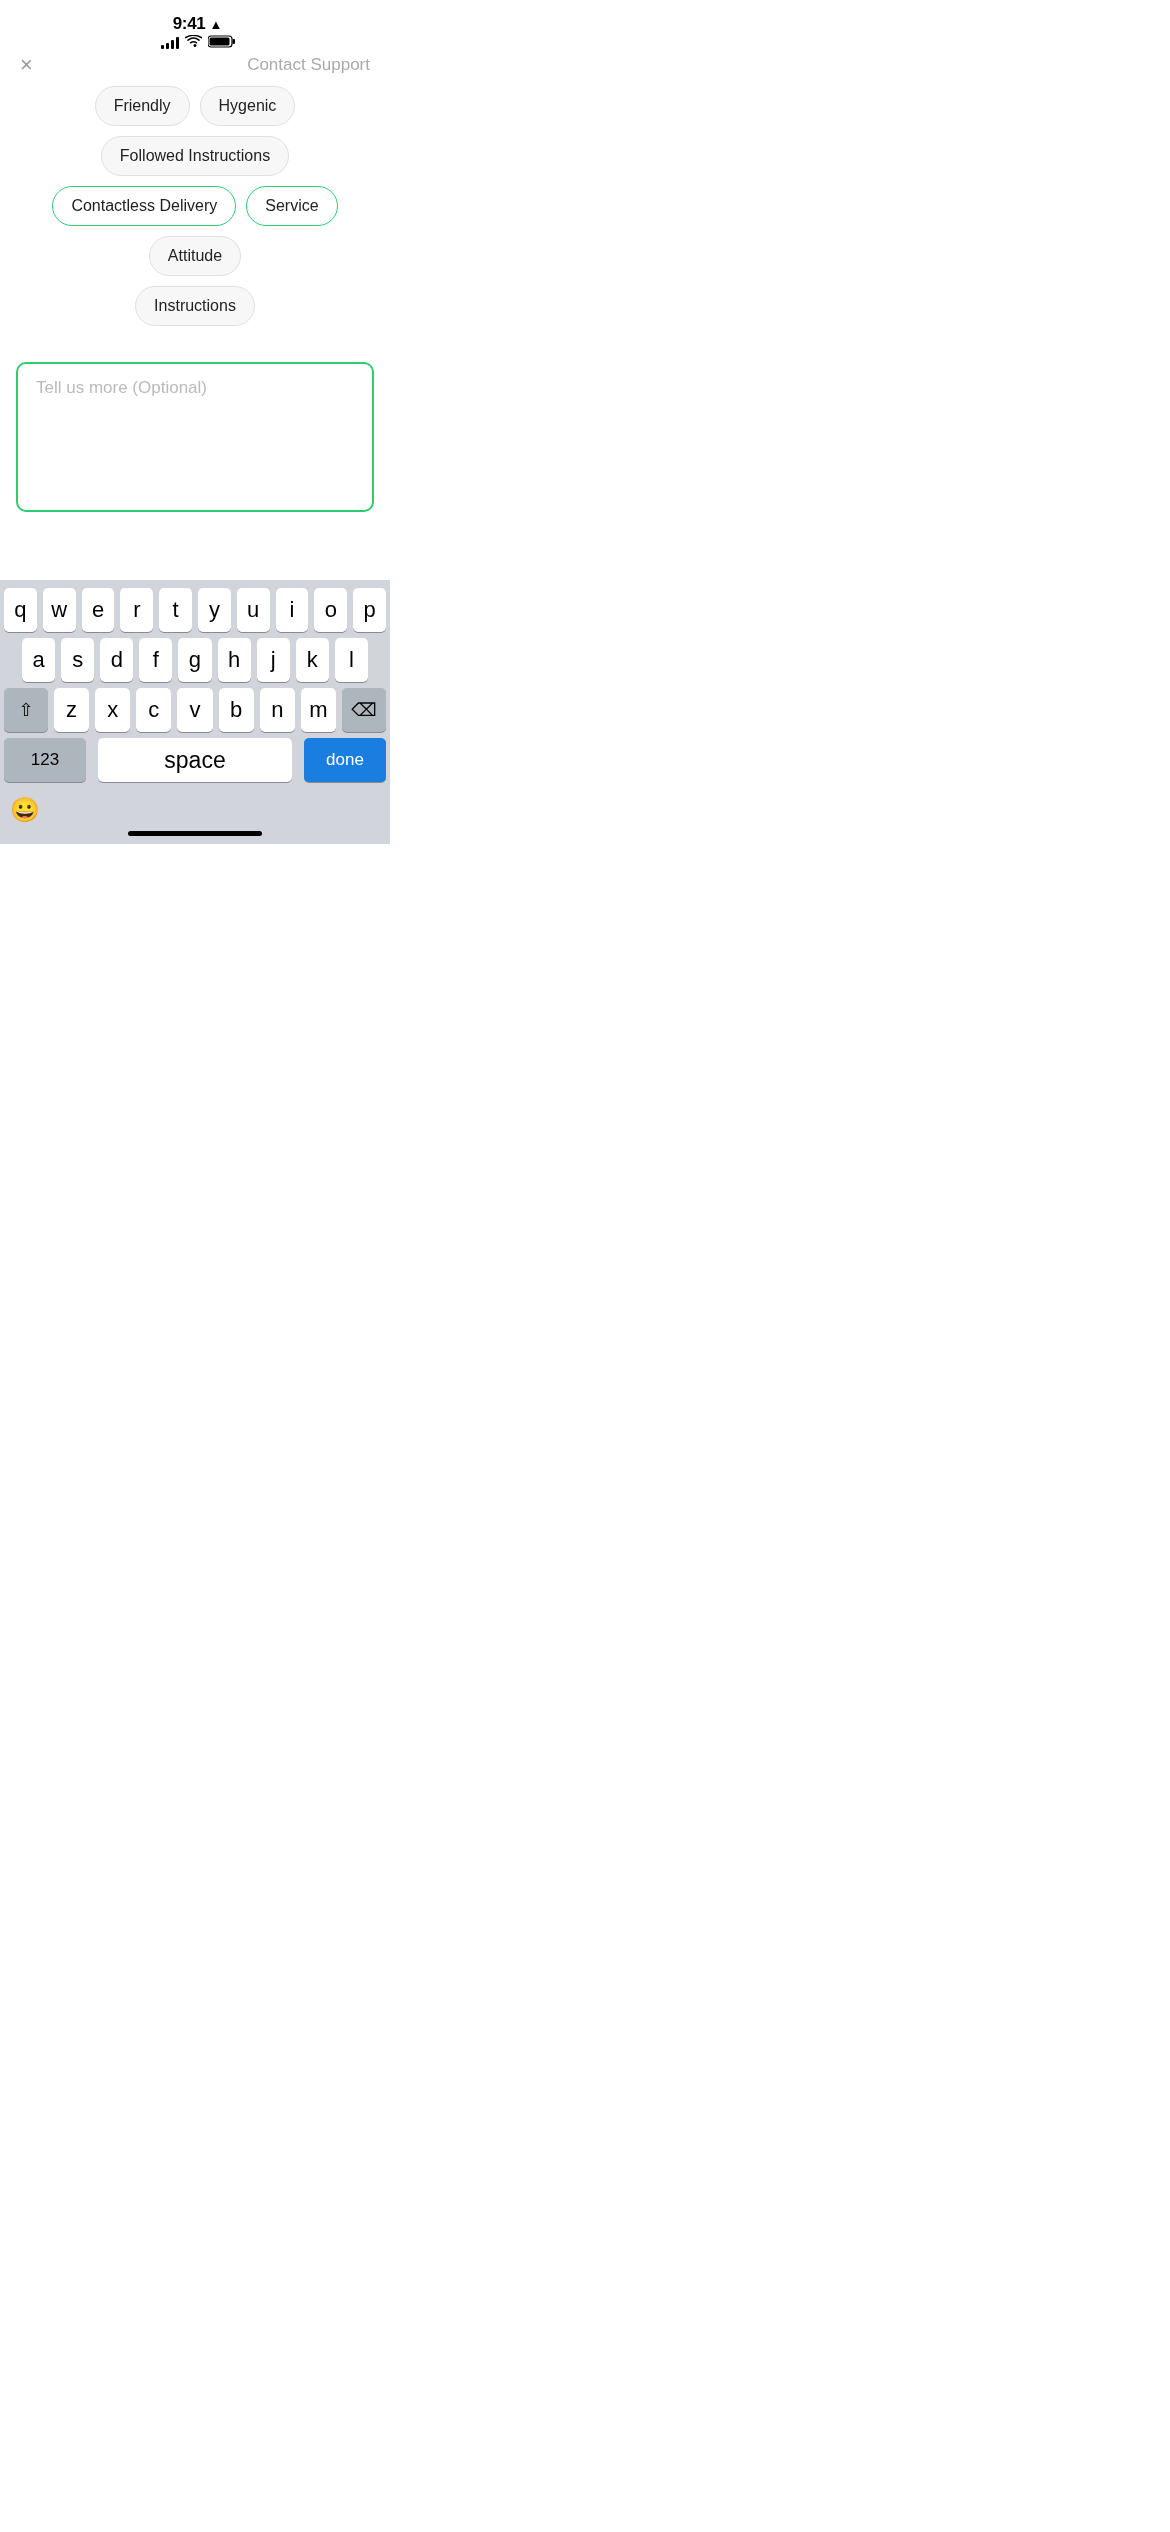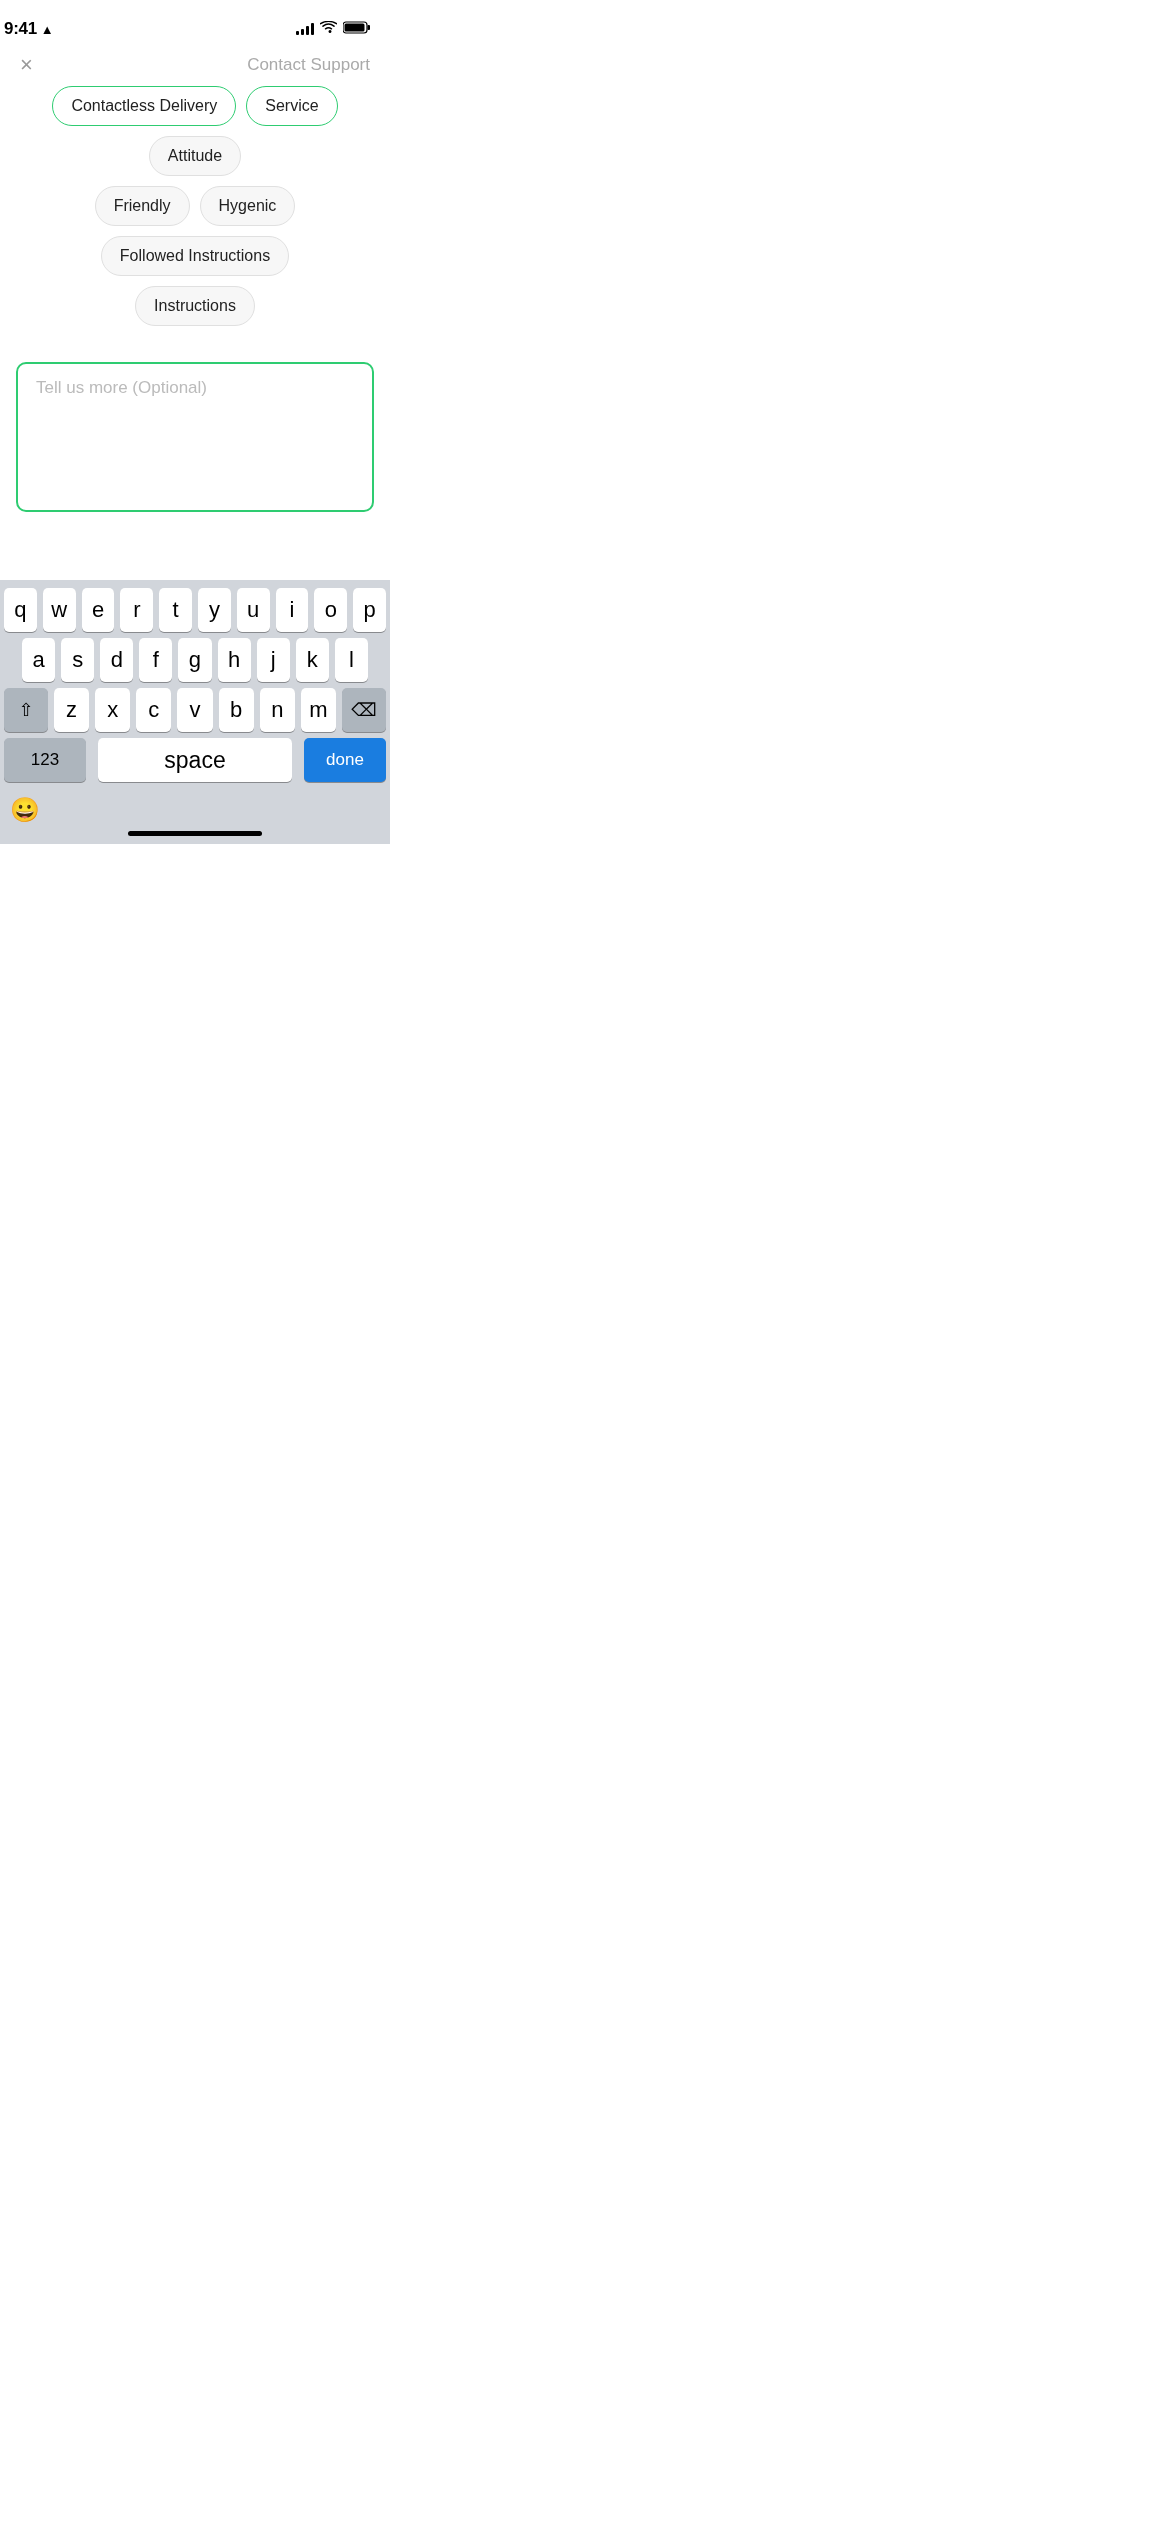--- a/index.html
+++ b/index.html
@@ -12,22 +12,23 @@
       font-family: -apple-system, 'SF Pro Text', 'Helvetica Neue', sans-serif;
       overflow: hidden;
       position: relative;
     }
 
     
     .status-bar {
       display: flex;
       justify-content: space-between;
       align-items: center;
-      padding: 14px 20px 0 4px;
+      padding: 14px 20px 0 25px;
       height: 44px;
+      flex-direction: column;
     }
     .status-time {
       font-size: 17px;
       font-weight: 600;
       color: #000;
       letter-spacing: -0.3px;
     }
     .status-icons {
       display: flex;
       align-items: center;
@@ -243,28 +244,28 @@
   </div>
 </div>
 
 <div class="header">
   <span class="close-btn">×</span>
   <span class="contact-support">Contact Support</span>
 </div>
 
 <div class="chips-section">
   <div class="chips-row">
+    <div class="chip">Friendly</div>
+    <div class="chip">Hygenic</div>
+    <div class="chip">Followed Instructions</div>
+  </div>
+  <div class="chips-row">
     <div class="chip selected">Contactless Delivery</div>
     <div class="chip selected">Service</div>
     <div class="chip">Attitude</div>
-  </div>
-  <div class="chips-row">
-    <div class="chip">Friendly</div>
-    <div class="chip">Hygenic</div>
-    <div class="chip">Followed Instructions</div>
   </div>
   <div class="chips-row">
     <div class="chip">Instructions</div>
   </div>
 </div>
 
 <div class="textarea-section">
   <textarea class="feedback-textarea" placeholder="Tell us more (Optional)" style=""></textarea>
 </div>
 

